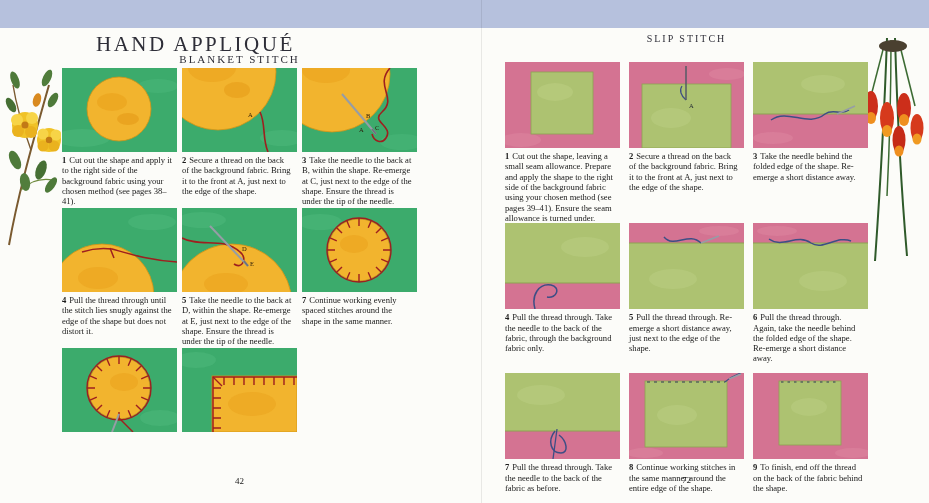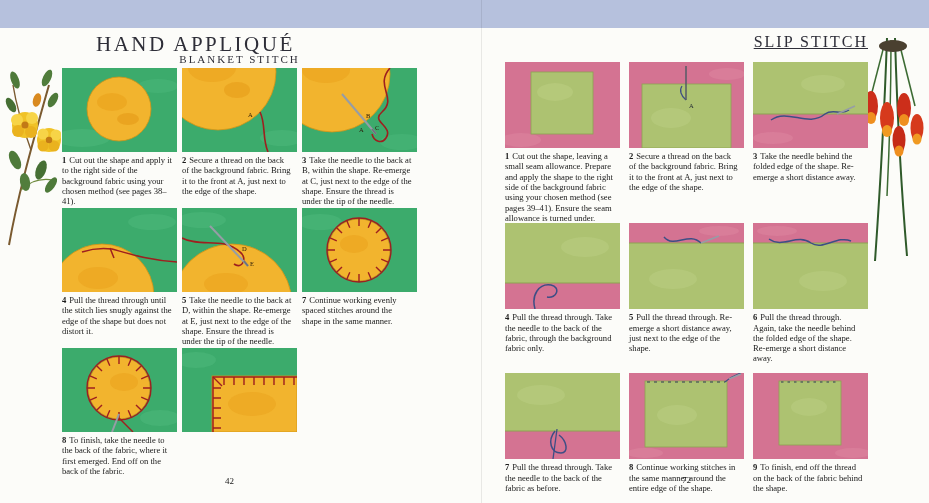--- a/index.html
+++ b/index.html
@@ -2,35 +2,35 @@
 <html><head>
 <meta charset="utf-8">
 <style>
   html,body{margin:0;padding:0;background:#e9e9e4;}
   .spread{position:relative;width:929px;height:503px;background:#fcfcf9;overflow:hidden;
           font-family:"Liberation Serif",serif;color:#1a1a1a;}
   .topbar{position:absolute;left:0;top:0;width:929px;height:28px;background:#b6c1dd;}
   .spine{position:absolute;left:481px;top:0;width:1px;height:503px;background:rgba(0,0,0,0.08);}
   .ltitle{position:absolute;left:66px;top:32px;font-size:21px;letter-spacing:2.5px;color:#2e2e38;margin-left:30px;}
   .lsub{position:absolute;left:62px;top:53px;width:355px;text-align:center;font-size:11px;letter-spacing:2px;color:#2e2e38;font-family:Liberation Serif, serif;}
-  .rtitle{position:absolute;left:505px;top:33px;width:363px;text-align:right;font-size:16px;letter-spacing:2px;color:#2e2e38;text-decoration:underline;}
+  .rtitle{position:absolute;left:505px;top:33px;width:363px;text-align:center;font-size:10px;letter-spacing:2px;color:#2e2e38;}
   .grid{position:absolute;display:grid;}
   .grid.left{left:62px;top:68px;grid-template-columns:repeat(3,115px);column-gap:5px;}
   .grid.right{left:505px;top:62px;grid-template-columns:repeat(3,115px);column-gap:9px;}
   figure.fig{margin:0;}
   .img{width:115px;overflow:hidden;line-height:0;}
   .grid.left .img{height:84px;}
   .grid.right .img{height:86px;}
   .img svg{width:100%;height:100%;display:block;}
   figcaption{font-size:8.6px;line-height:1.2;padding-top:3px;padding-right:4px;}
   .grid.left figcaption{min-height:53px;}
   .grid.right figcaption{min-height:61px;}
   figcaption b{margin-right:3px;}
   .pnum{position:absolute;font-size:9px;color:#1a1a1a;text-align:center;}
-  .pnum.left{left:52px;top:476px;width:355px;}
+  .pnum.left{left:62px;top:476px;width:355px;}
   .pnum.right{left:505px;top:475px;width:363px;}
   .flowers-left{position:absolute;left:1px;top:30px;width:60px;height:225px;}
   .flowers-right{position:absolute;right:0;top:36px;width:72px;height:230px;}
   svg text.lbl{font-family:"Liberation Serif",serif;font-size:6.5px;fill:#2b1c08;}
   svg text.lblb{font-family:"Liberation Serif",serif;font-size:6.5px;fill:#1e2430;}
 </style>
 </head>
 <body>
 
 <div class="spread">
@@ -194,21 +194,20 @@
           <rect width="115" height="84" fill="#3cab6c"></rect>
           <ellipse cx="98" cy="70" rx="20" ry="8" fill="#57c083" opacity="0.35"></ellipse>
           <circle cx="57" cy="40" r="31" fill="#f2b42e" stroke="#cf9316" stroke-width="0.8"></circle>
           <ellipse cx="62" cy="34" rx="14" ry="9" fill="#e9a01a" opacity="0.5"></ellipse>
           <circle cx="57" cy="40" r="32" fill="none" stroke="#9e1f1f" stroke-width="1.4"></circle>
           <path d="M81,40 L89,40 M79.2,49.2 L86.6,52.3 M74,57 L79.6,62.6 M66.2,62.2 L69.3,69.6 M57,64 L57,72 M47.8,62.2 L44.7,69.6 M40,57 L34.4,62.6 M34.8,49.2 L27.4,52.3 M33,40 L25,40 M34.8,30.8 L27.4,27.7 M40,23 L34.4,17.4 M47.8,17.8 L44.7,10.4 M57,16 L57,8 M66.2,17.8 L69.3,10.4 M74,23 L79.6,17.4 M79.2,30.8 L86.6,27.7" stroke="#9e1f1f" stroke-width="1.4" fill="none"></path>
           <line x1="57" y1="66" x2="50" y2="84" stroke="#969da6" stroke-width="2"></line>
           <path d="M57,70 C63,76 67,80 71,84" stroke="#9e1f1f" stroke-width="1.4" fill="none"></path>
         </svg>
       </div>
-      <figcaption><b>8</b><span>To finish, take the needle to the back of the fabric, where it first emerged. End off on the back of the fabric.</span></figcaption>
     </figure>
 
     <figure class="fig">
       <div class="img">
         <svg viewBox="0 0 115 84" preserveAspectRatio="none">
           <rect width="115" height="84" fill="#3cab6c"></rect>
           <ellipse cx="14" cy="12" rx="20" ry="8" fill="#57c083" opacity="0.35"></ellipse>
           <rect x="30" y="28" width="85" height="56" fill="#f2b42e" stroke="#cf9316" stroke-width="0.8"></rect>
           <ellipse cx="70" cy="56" rx="24" ry="12" fill="#e9a01a" opacity="0.45"></ellipse>
           <path d="M31,84 L31,29 L115,29" stroke="#9e1f1f" stroke-width="1.5" fill="none"></path>

